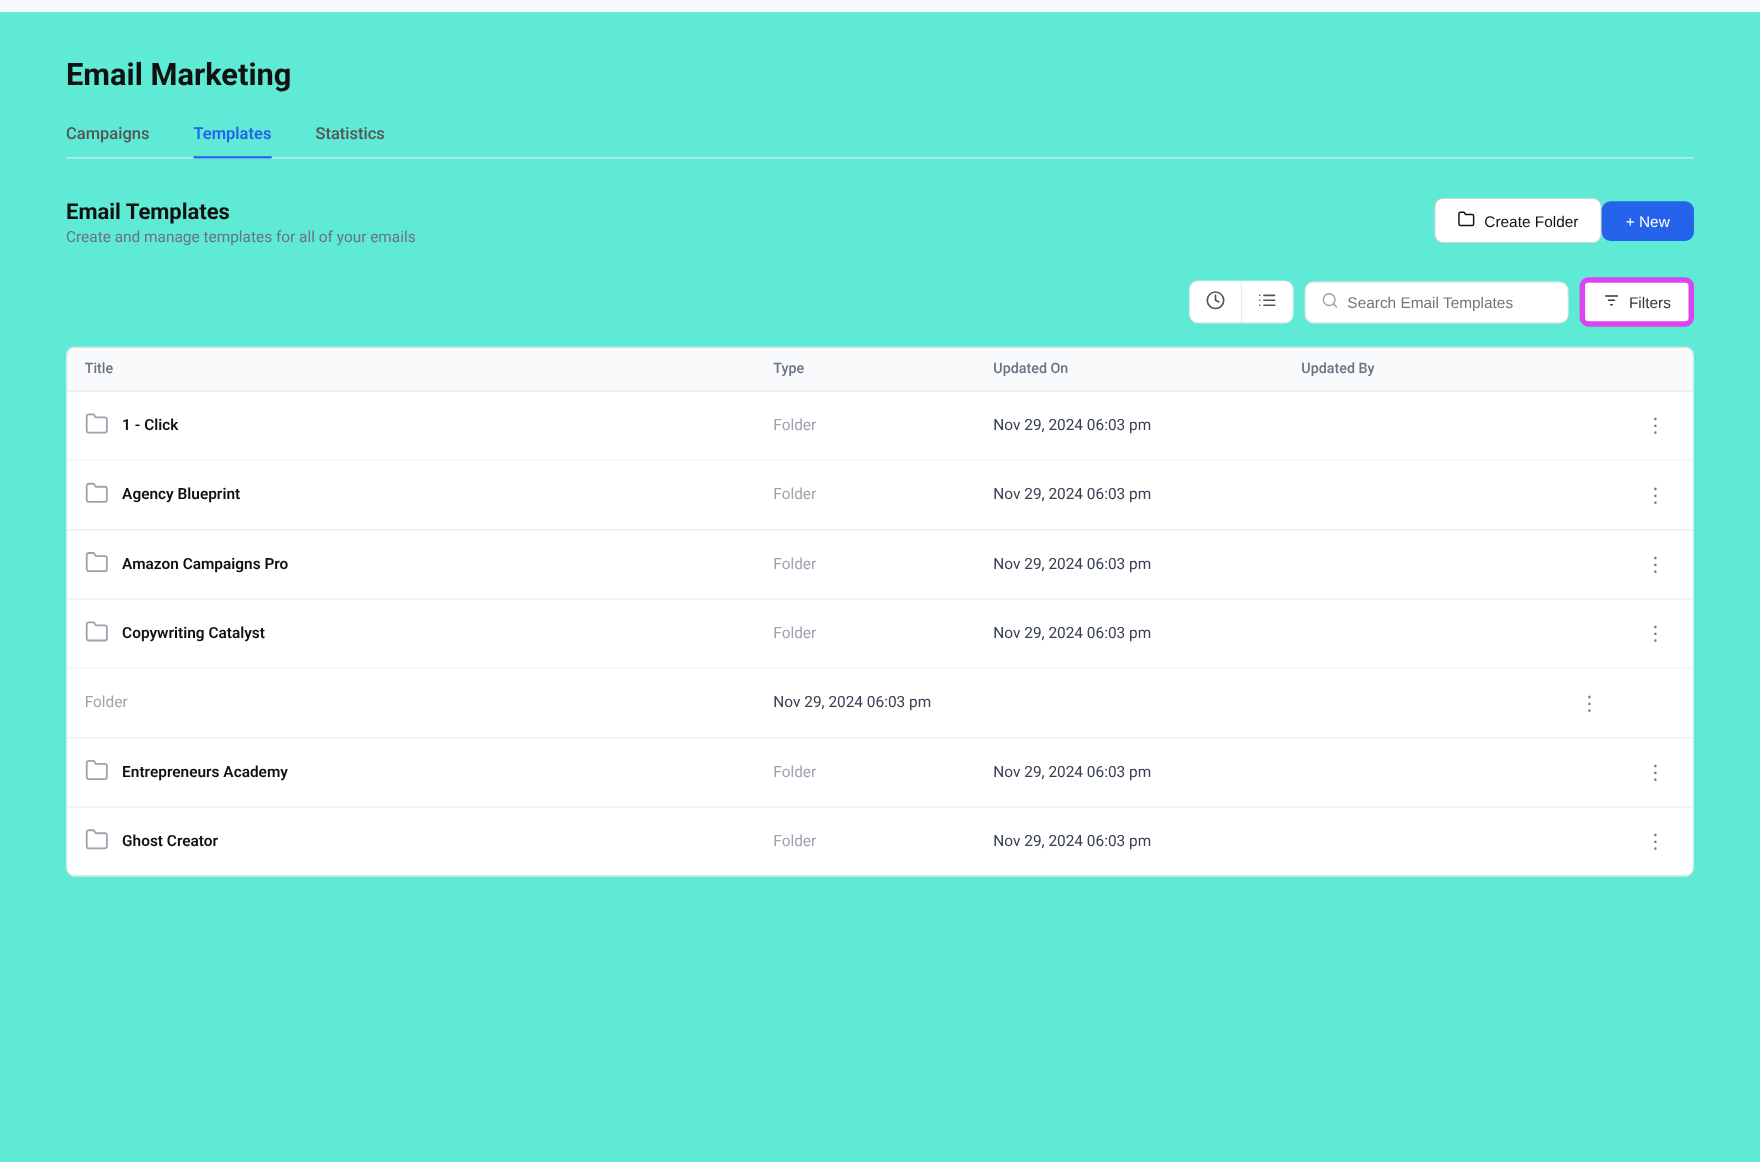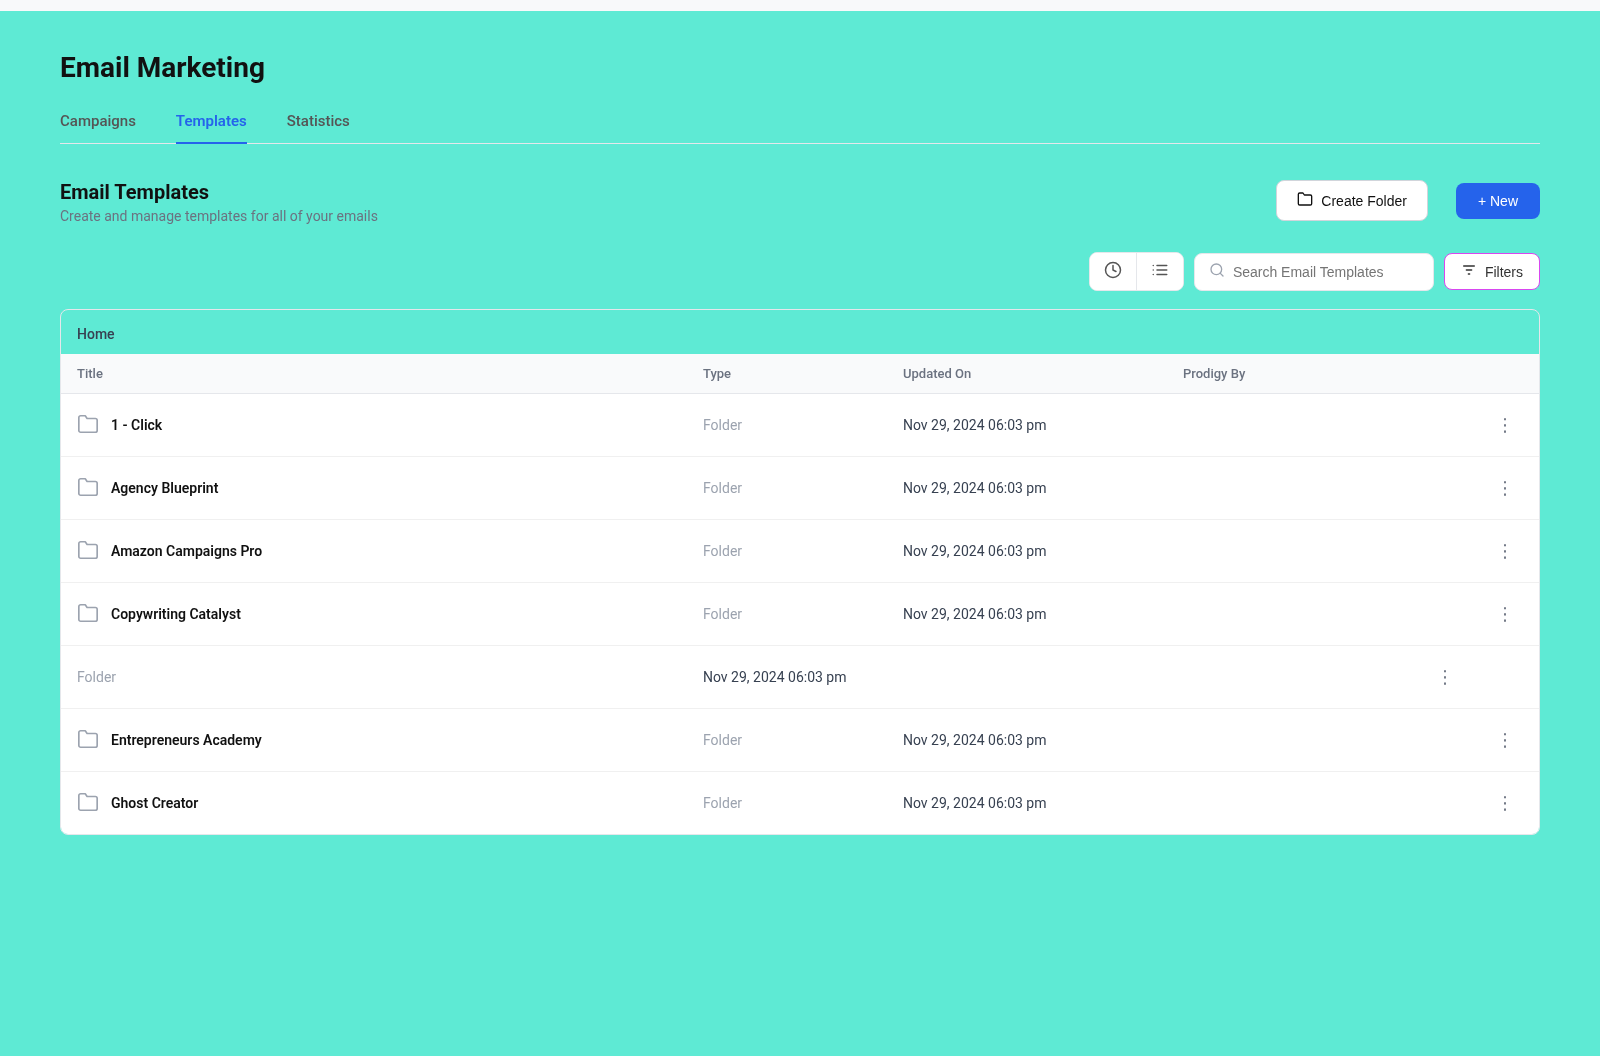--- a/index.html
+++ b/index.html
@@ -67,21 +67,21 @@
       margin-bottom: 4px;
     }
 
     .section-subtitle {
       font-size: 14px;
       color: #6b7280;
     }
 
     .header-actions {
       display: flex;
-      gap: 28px;
+      gap: 0;
       align-items: center;
       justify-content: space-between;
     }
 
     .btn-create-folder {
       display: flex;
       align-items: center;
       gap: 8px;
       padding: 10px 20px;
       border: 1px solid #d1d5db;
@@ -156,21 +156,21 @@
       color: #888;
       background: transparent;
       width: 100%;
     }
 
     .btn-filters {
       display: flex;
       align-items: center;
       gap: 8px;
       padding: 8px 16px;
-      border: 1px solid #d946ef;
+      border: 5px solid #d946ef;
       border-radius: 8px;
       background: #fff;
       font-size: 14px;
       color: #333;
       cursor: pointer;
     }
 
     .table-container {
       border: 1px solid #e5e7eb;
       border-radius: 8px;
@@ -345,29 +345,26 @@
           <line x1="8" y1="12" x2="16" y2="12"></line>
           <line x1="11" y1="18" x2="13" y2="18"></line>
         </svg>
       </span>
       <span>Filters</span>
     </button>
   </div>
 
   <div class="table-container">
 
-    <div class="breadcrumb-section">
-      <span class="breadcrumb-home" style="padding-left: 16px;">Home</span>
-    </div>
 
     <div class="table-header">
       <div class="table-header-cell">Title</div>
       <div class="table-header-cell">Type</div>
       <div class="table-header-cell">Updated On</div>
-      <div class="table-header-cell">Prodigy By</div>
+      <div class="table-header-cell">Updated By</div>
       <div class="table-header-cell"></div>
     </div>
 
     <div id="table-body">
         <div class="table-row">
       <div class="cell-title">
         <span>
           <svg class="folder-icon" viewBox="0 0 24 24" fill="none" stroke="#9ca3af" stroke-width="1.8" stroke-linecap="round" stroke-linejoin="round">
             <path d="M22 19a2 2 0 0 1-2 2H4a2 2 0 0 1-2-2V5a2 2 0 0 1 2-2h5l2 3h9a2 2 0 0 1 2 2z"></path>
           </svg>

